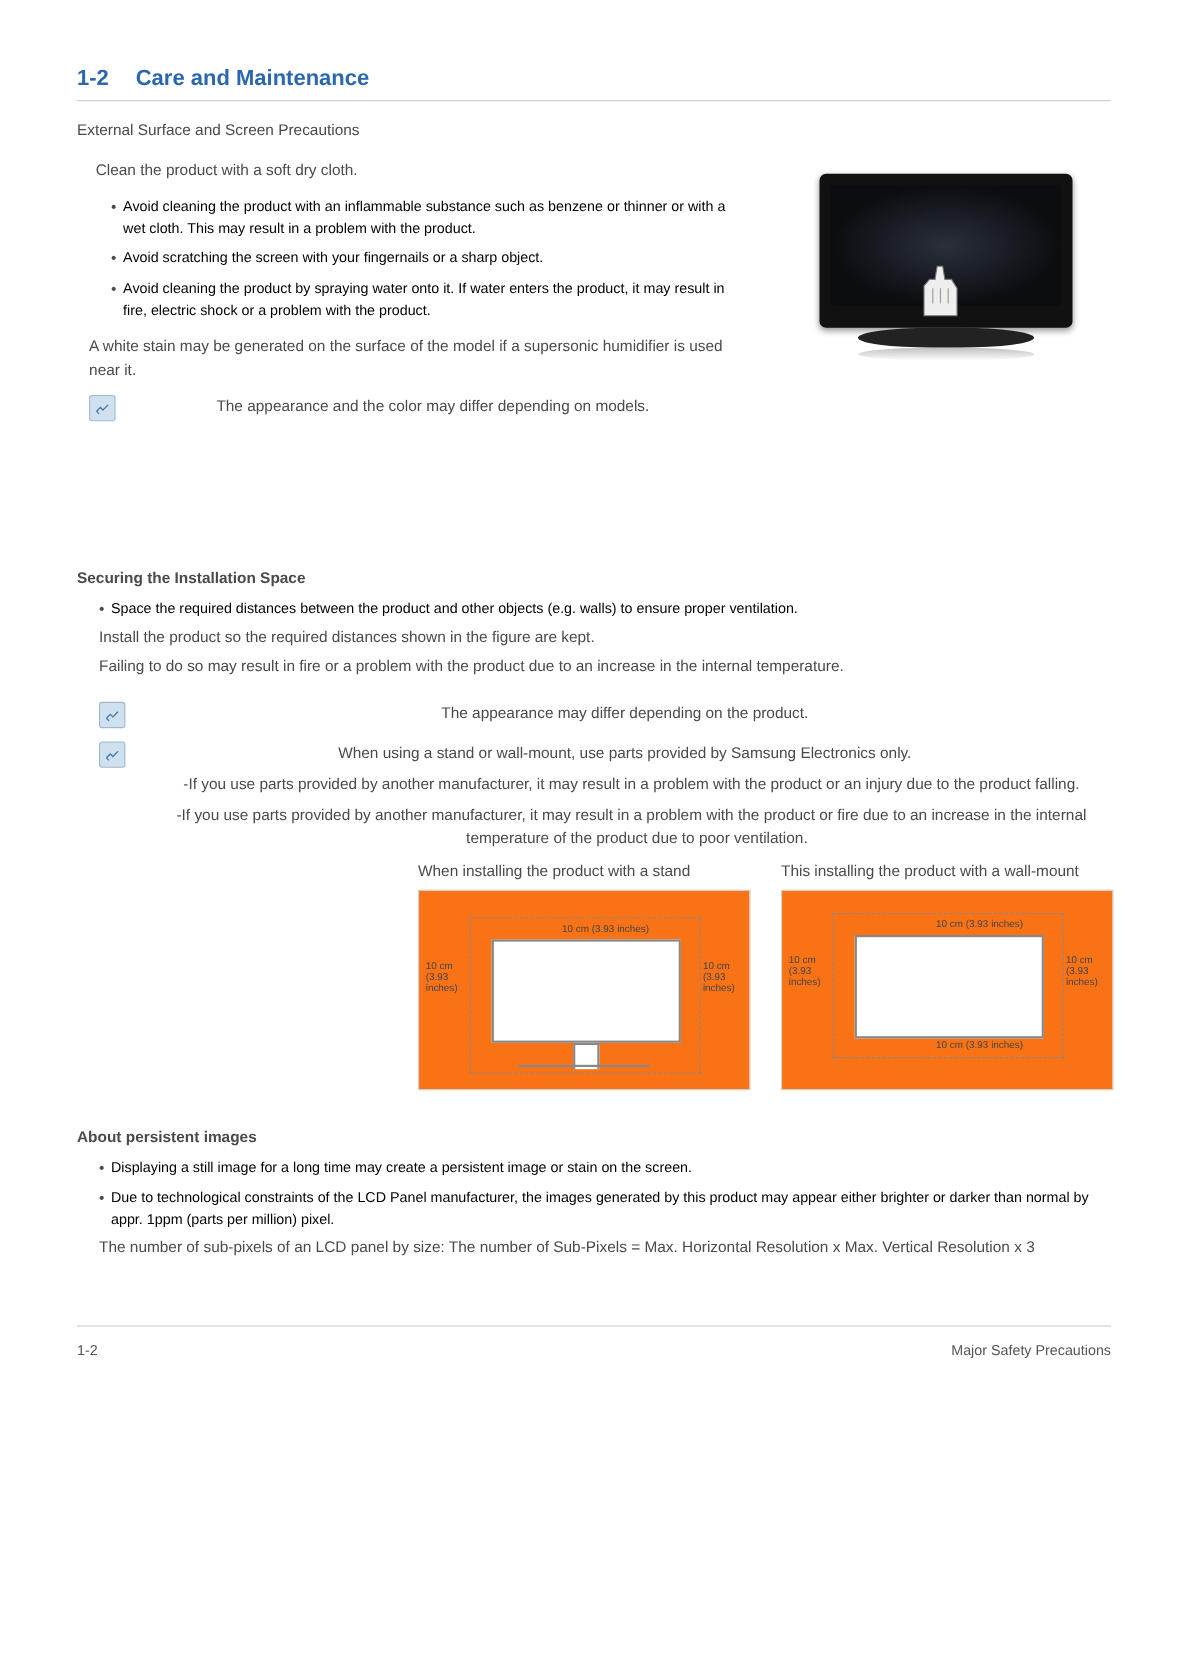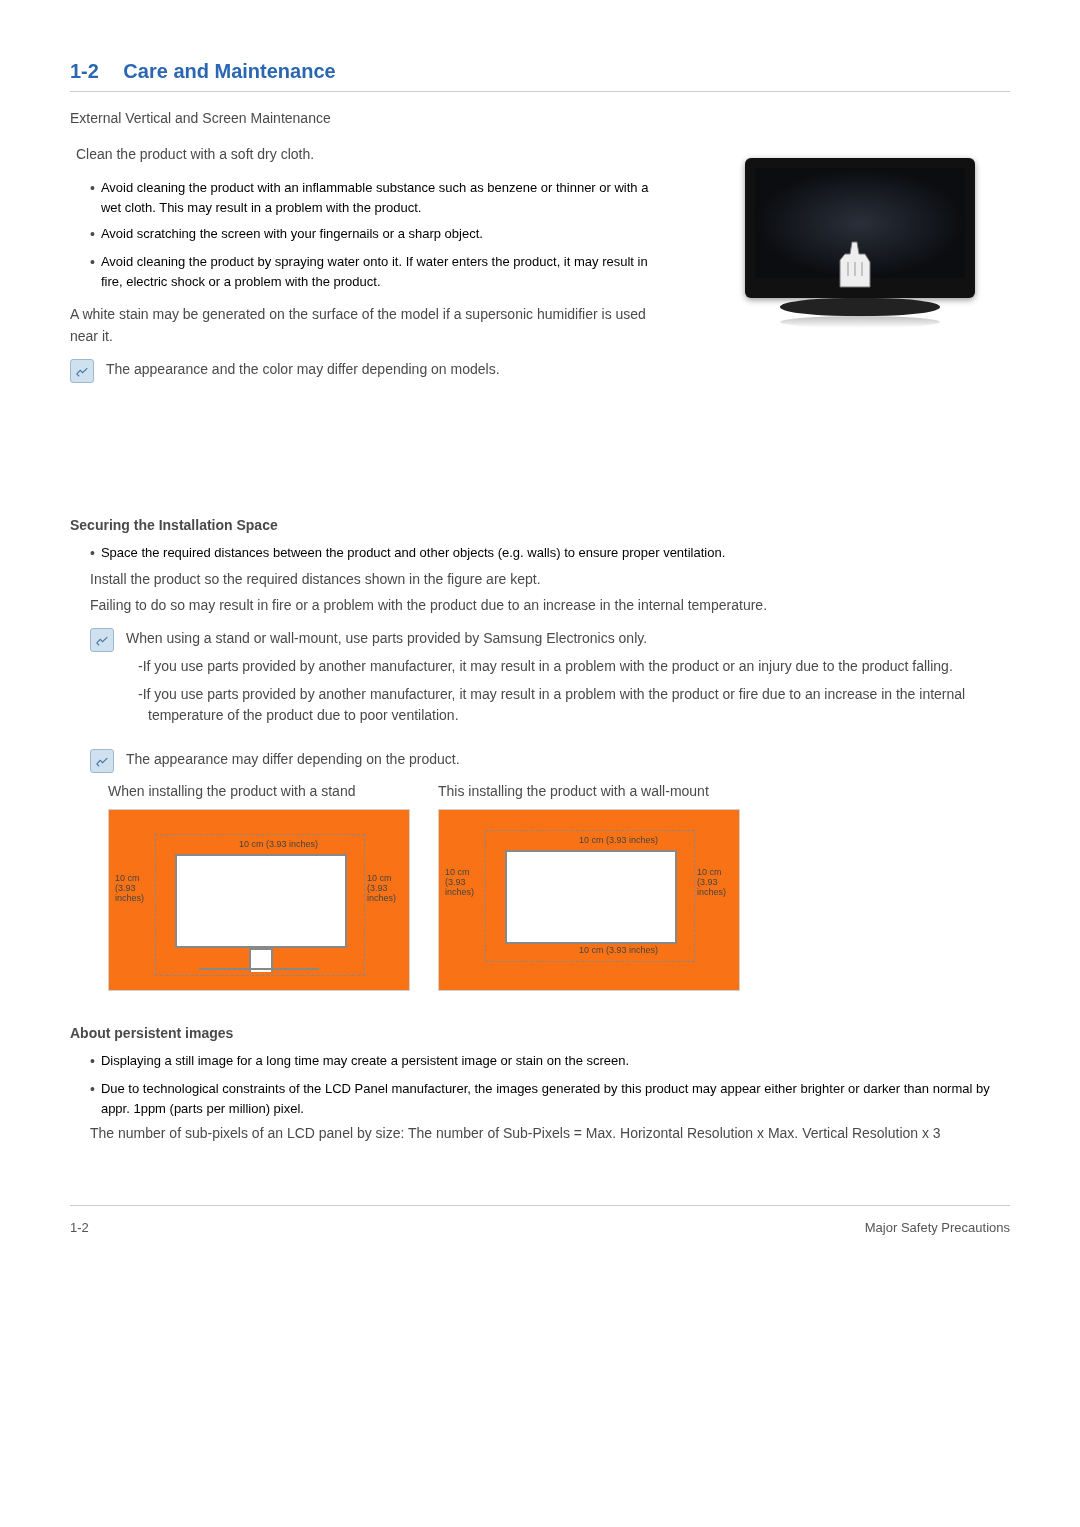--- a/index.html
+++ b/index.html
@@ -71,21 +71,21 @@
     font-family: Arial, sans-serif;
     font-size: 13px;
     color: #000000;
     line-height: 1.55;
   }
   .topblock {
     display: flex;
     gap: 40px;
     align-items: flex-start;
   }
-  .topblock .left { flex: 1; }
+  .topblock .left { flex: 1; margin-left: 11px; }
   .topblock .right {
     width: 300px;
     display: flex;
     align-items: center;
     justify-content: center;
     padding-top: 18px;
   }
   .note-row {
     display: flex;
     align-items: flex-start;
@@ -103,32 +103,34 @@
     justify-content: center;
     flex-shrink: 0;
   }
   .note-icon svg { width: 14px; height: 14px; }
   .note-body {
     font-family: Arial, sans-serif;
     font-size: 14px;
     color: #4a4a4a;
     line-height: 1.55;
     flex: 1;
+    text-align: center;
   }
   .note-sub {
     margin-top: 6px;
     margin-left: 12px;
     text-indent: -10px;
     padding-left: 10px;
   }
   .figures-row {
     display: flex;
     gap: 30px;
     margin-top: 10px;
     margin-left: 38px;
+    justify-content: flex-end;
   }
   .figure-col {
     width: 300px;
   }
   .figure-caption {
     font-family: Arial, sans-serif;
     font-size: 14px;
     color: #4a4a4a;
     margin-bottom: 10px;
   }
@@ -238,21 +240,21 @@
 </head>
 <body>
 
 <div class="page">
 
   <div class="section-header">
     <span class="section-num">1-2</span>
     <span class="section-title">Care and Maintenance</span>
   </div>
 
-  <div class="subhead">External Vertical and Screen Maintenance</div>
+  <div class="subhead">External Surface and Screen Precautions</div>
 
   <div class="topblock">
     <div class="left">
       <div class="body-text indent-1">Clean the product with a soft dry cloth.</div>
 
       <div class="bullet-row indent-2" style="margin-top:12px;">
         <span class="bullet-dot">•</span>
         <span class="black-bullet-text">Avoid cleaning the product with an inflammable substance such as benzene or thinner or with a wet cloth. This may result in a problem with the product.</span>
       </div>
       <div class="bullet-row indent-2">
@@ -299,42 +301,42 @@
 
   <div class="subhead-bold">Securing the Installation Space</div>
 
   <div class="bullet-row indent-2">
     <span class="bullet-dot">•</span>
     <span class="black-bullet-text">Space the required distances between the product and other objects (e.g. walls) to ensure proper ventilation.</span>
   </div>
   <div class="body-text indent-2">Install the product so the required distances shown in the figure are kept.</div>
   <div class="body-text indent-2">Failing to do so may result in fire or a problem with the product due to an increase in the internal temperature.</div>
 
+  <div class="note-row indent-2" style="margin-top:22px;">
+    <div class="note-icon">
+      <svg viewBox="0 0 24 24">
+          <path d="M3 17l6-6 4 4 8-8" stroke="#4578a8" stroke-width="2" fill="none"></path>
+          <path d="M3 17l4 4" stroke="#4578a8" stroke-width="2"></path>
+        </svg>
+    </div>
+    <div class="note-body">The appearance may differ depending on the product.</div>
+  </div>
+
   <div class="note-row indent-2">
     <div class="note-icon">
       <svg viewBox="0 0 24 24">
           <path d="M3 17l6-6 4 4 8-8" stroke="#4578a8" stroke-width="2" fill="none"></path>
           <path d="M3 17l4 4" stroke="#4578a8" stroke-width="2"></path>
         </svg>
     </div>
     <div class="note-body">
       <div>When using a stand or wall-mount, use parts provided by Samsung Electronics only.</div>
       <div class="note-sub">-If you use parts provided by another manufacturer, it may result in a problem with the product or an injury due to the product falling.</div>
       <div class="note-sub">-If you use parts provided by another manufacturer, it may result in a problem with the product or fire due to an increase in the internal temperature of the product due to poor ventilation.</div>
     </div>
-  </div>
-
-  <div class="note-row indent-2" style="margin-top:22px;">
-    <div class="note-icon">
-      <svg viewBox="0 0 24 24">
-          <path d="M3 17l6-6 4 4 8-8" stroke="#4578a8" stroke-width="2" fill="none"></path>
-          <path d="M3 17l4 4" stroke="#4578a8" stroke-width="2"></path>
-        </svg>
-    </div>
-    <div class="note-body">The appearance may differ depending on the product.</div>
   </div>
 
   <div class="figures-row">
     <div class="figure-col">
       <div class="figure-caption">When installing the product with a stand</div>
       <div class="figure-box">
         <div class="dashed-outer" style="left:46px; top:24px; width:208px; height:140px;"></div>
         <div class="solid-inner" style="left:66px; top:44px; width:168px; height:90px;"></div>
         <div class="stand-neck"></div>
         <div class="stand-base"></div>

